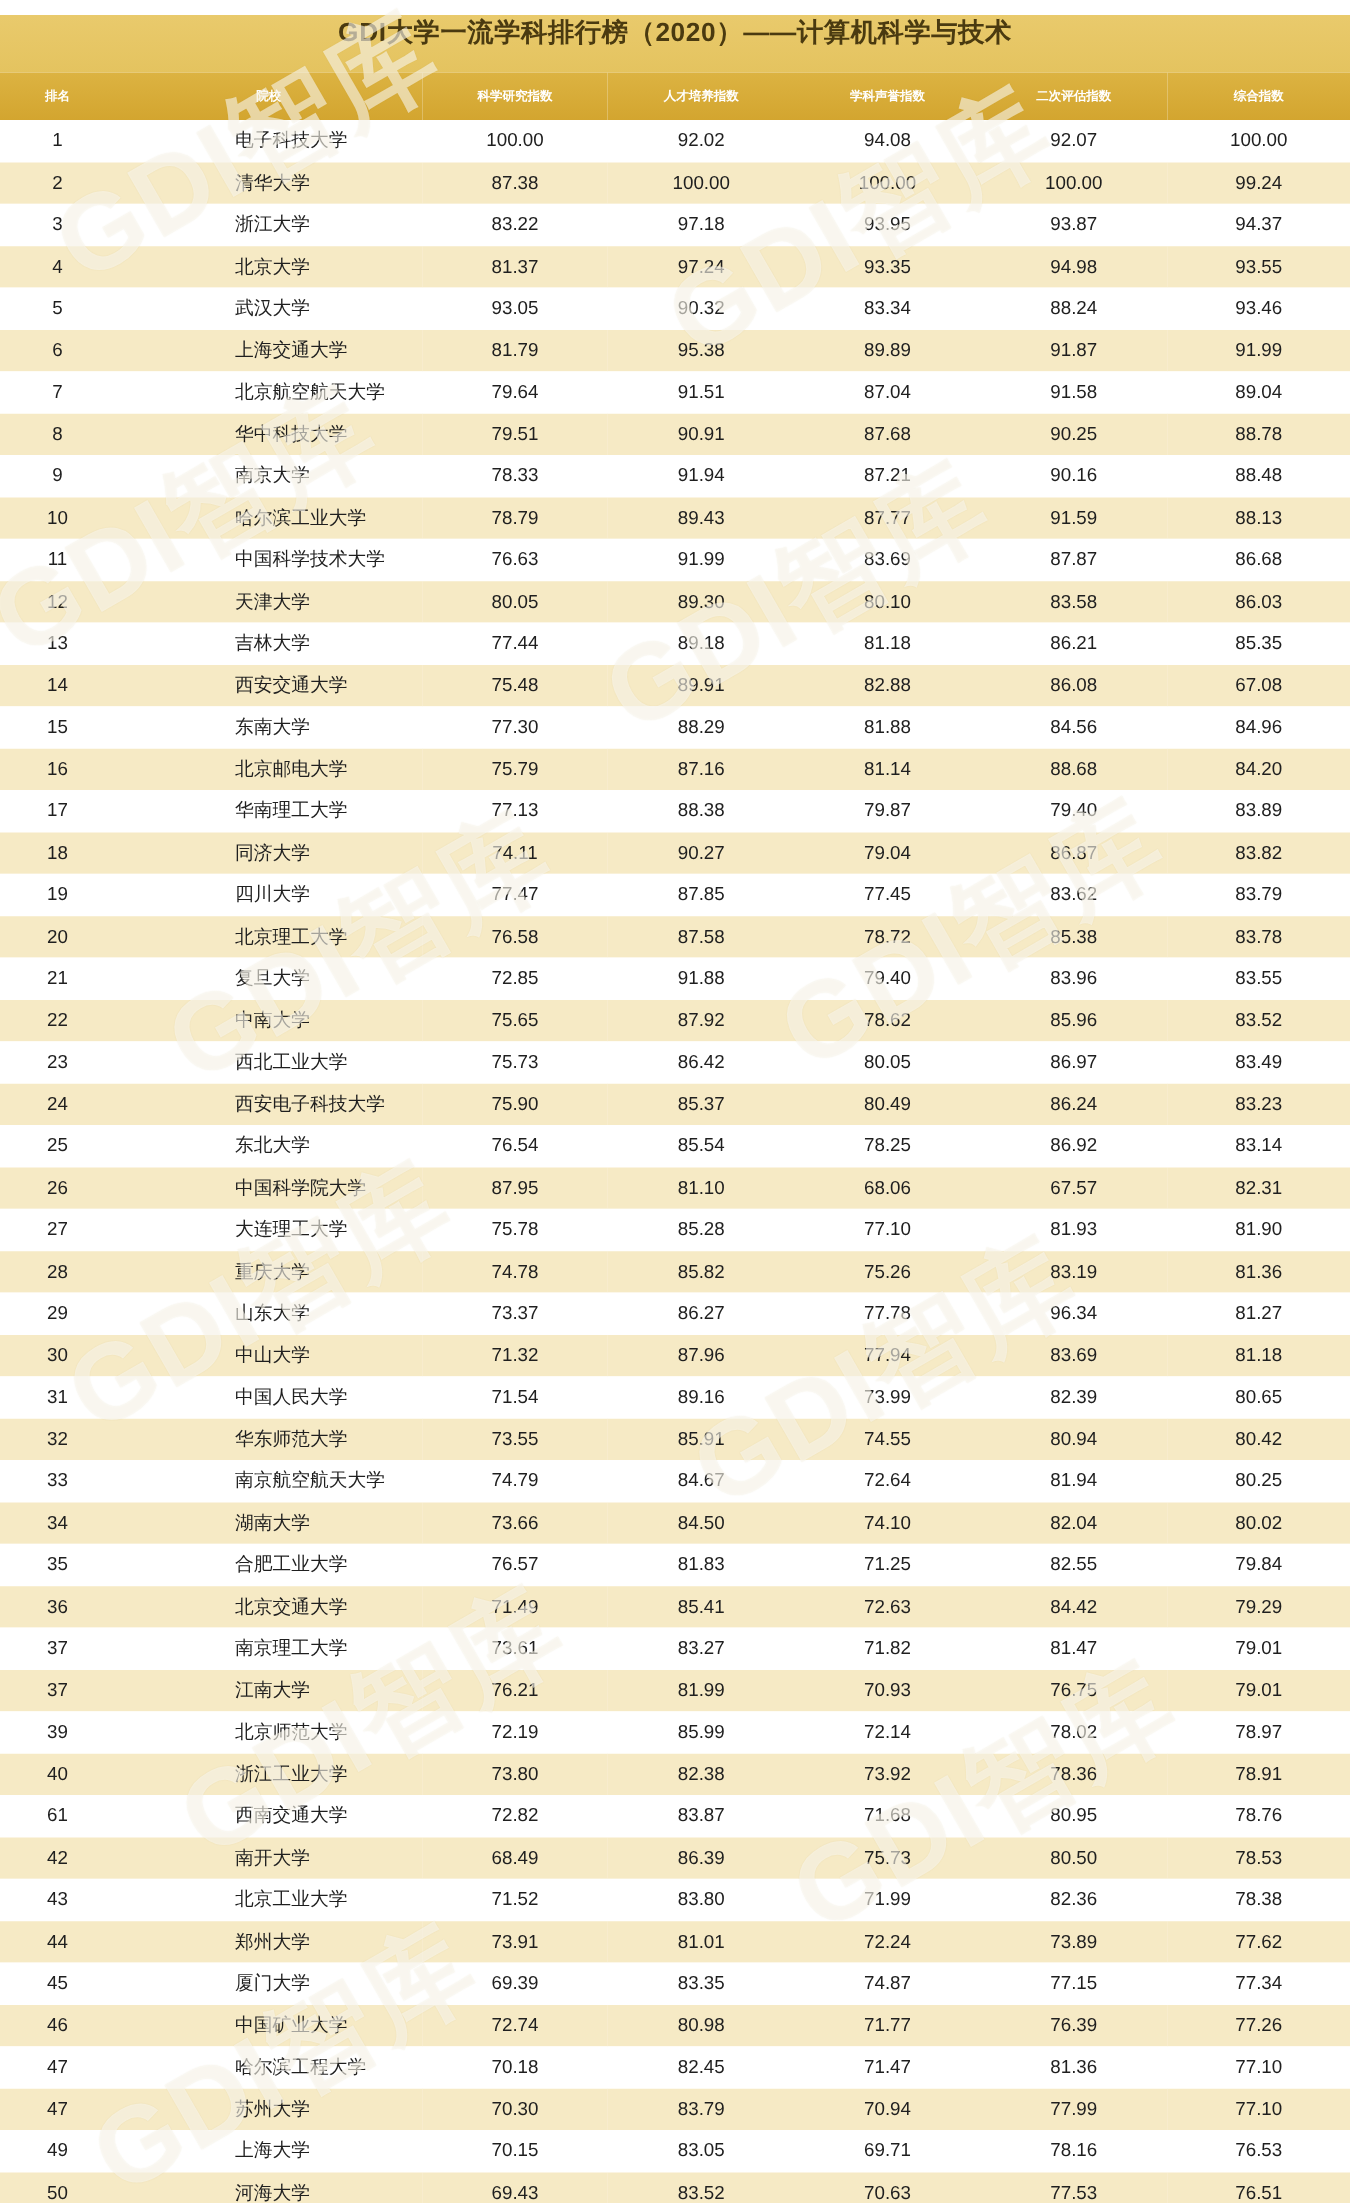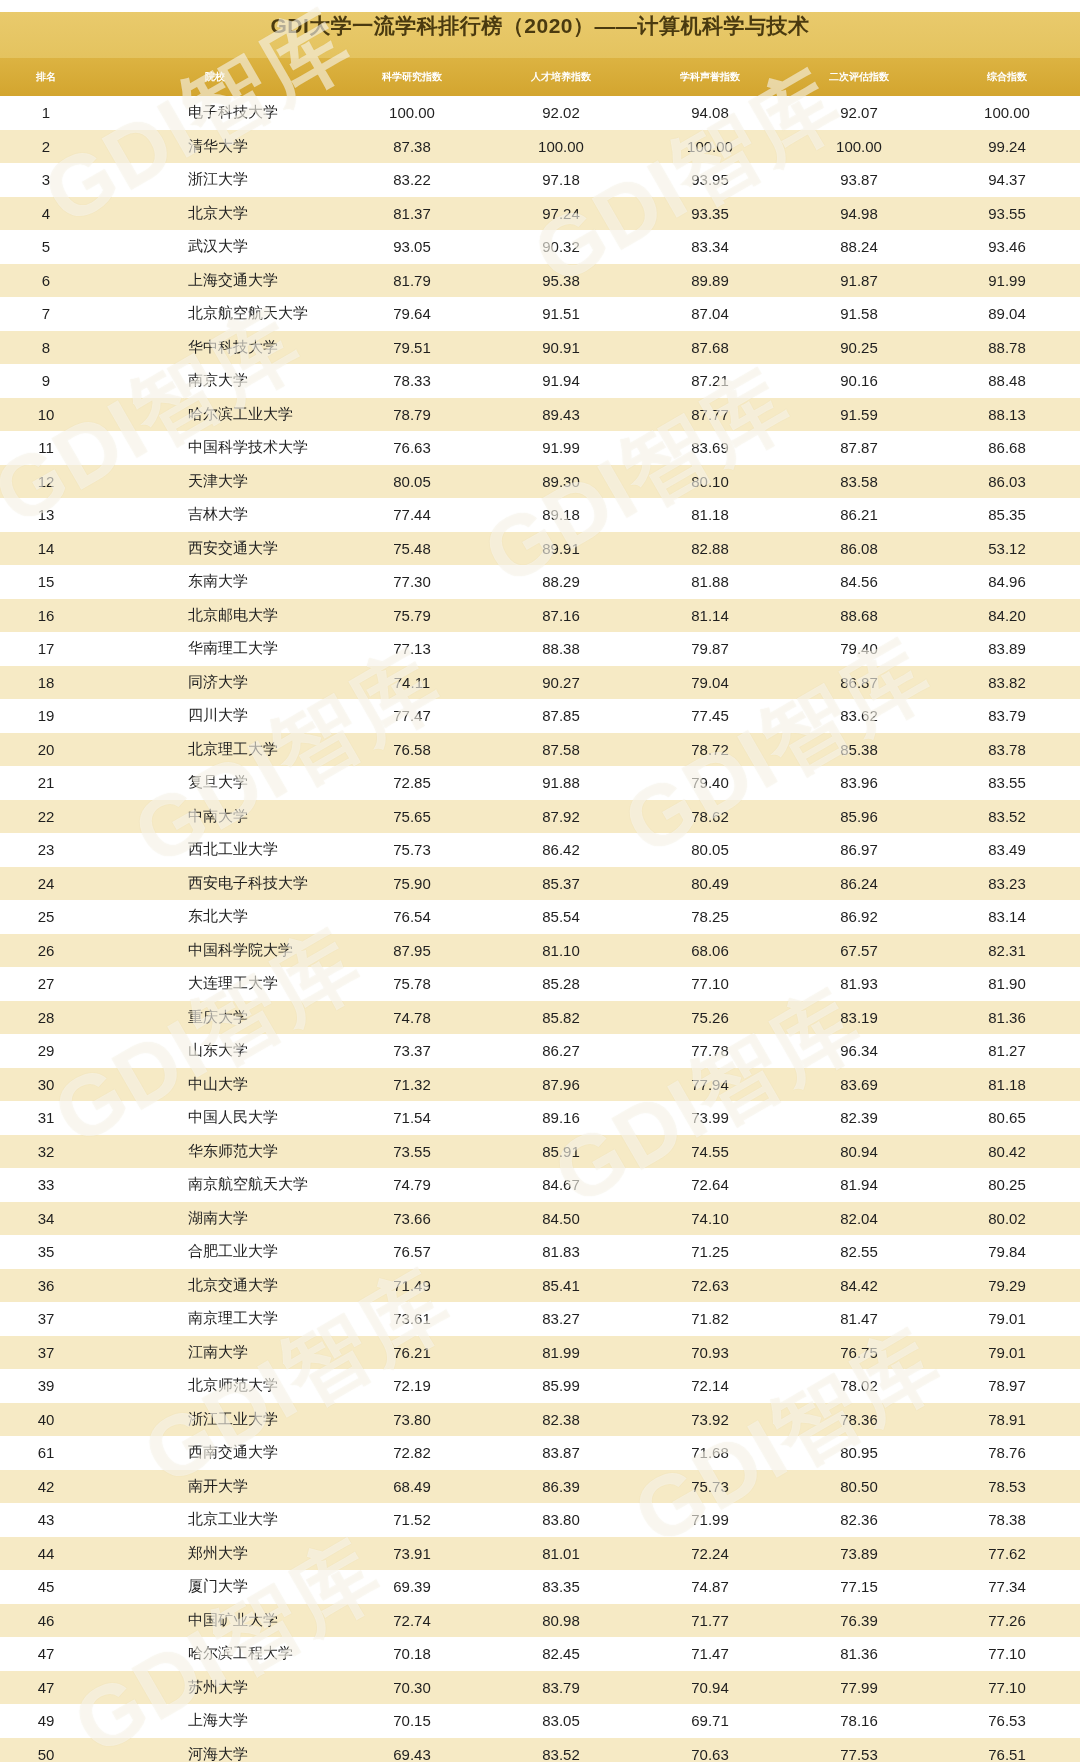--- a/index.html
+++ b/index.html
@@ -228,21 +228,21 @@
           <td class="c-num c-n4">86.21</td>
           <td class="c-num c-n5">85.35</td>
         </tr>
         <tr class="even">
           <td class="c-rank">14</td>
           <td class="c-school">西安交通大学</td>
           <td class="c-num c-n1">75.48</td>
           <td class="c-num c-n2">89.91</td>
           <td class="c-num c-n3">82.88</td>
           <td class="c-num c-n4">86.08</td>
-          <td class="c-num c-n5">53.12</td>
+          <td class="c-num c-n5">67.08</td>
         </tr>
         <tr class="odd">
           <td class="c-rank">15</td>
           <td class="c-school">东南大学</td>
           <td class="c-num c-n1">77.30</td>
           <td class="c-num c-n2">88.29</td>
           <td class="c-num c-n3">81.88</td>
           <td class="c-num c-n4">84.56</td>
           <td class="c-num c-n5">84.96</td>
         </tr>

